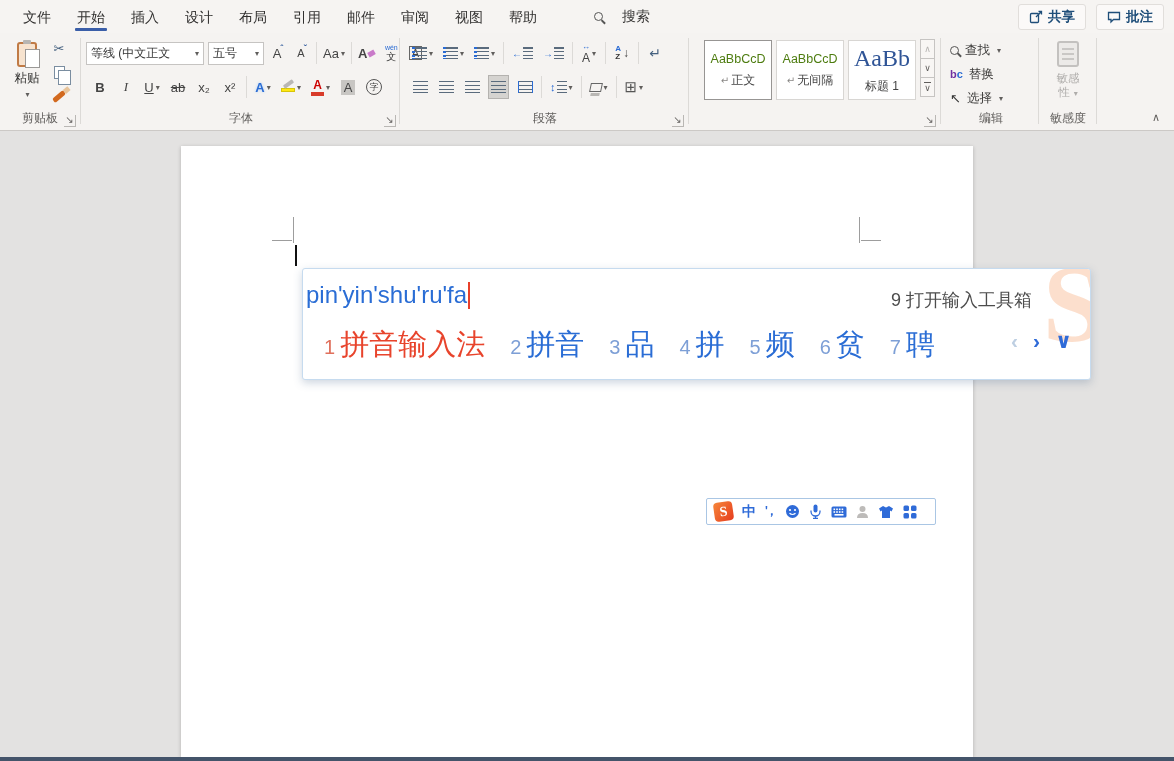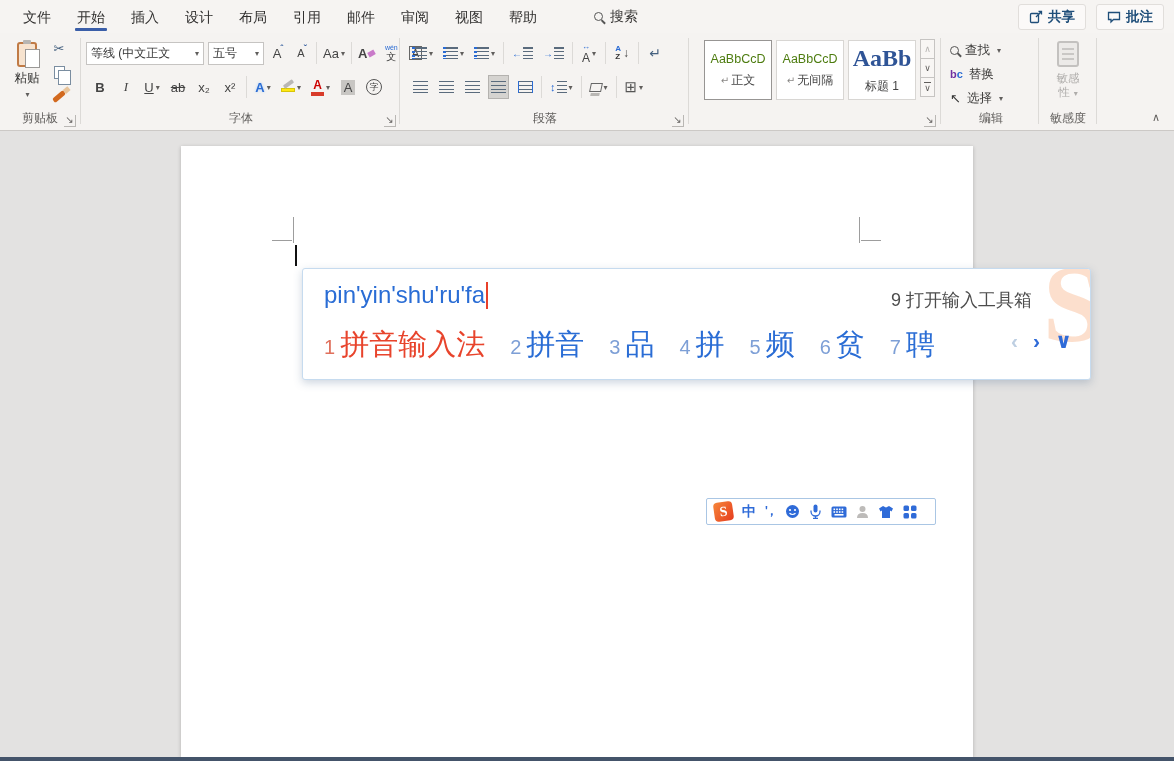--- a/index.html
+++ b/index.html
@@ -6,21 +6,21 @@
   *{box-sizing:border-box;cursor:default;user-select:none;}
   #app{position:relative;width:1174px;height:761px;overflow:hidden;
        font-family:"Liberation Sans","DejaVu Sans",sans-serif;background:#e3e2e1;color:#323130;}
 
   
   .menubar{position:absolute;left:0;top:0;width:1174px;height:33px;background:#f6f4f2;
            display:flex;align-items:center;padding-left:10px;font-size:14px;}
   .tab{padding:8px 13px 6px 13px;color:#323130;}
   .tab.active{font-weight:400;position:relative;}
   .tab.active::after{content:"";position:absolute;left:11px;right:11px;bottom:2px;height:3px;background:#3a5ea8;border-radius:1px;}
-  .searchbox{display:flex;align-items:center;gap:7px;margin-left:44px;color:#3b3a39;}
+  .searchbox{display:flex;align-items:center;gap:19px;margin-left:44px;color:#3b3a39;}
   .lens{display:inline-block;width:9px;height:9px;border:1.5px solid #555;border-radius:50%;position:relative;}
   .lens::after{content:"";position:absolute;width:5px;height:1.5px;background:#555;transform:rotate(45deg);right:-4px;bottom:-2px;}
   .topbtns{margin-left:auto;display:flex;gap:10px;margin-right:10px;}
   .topbtn{display:flex;align-items:center;gap:5px;border:1px solid #e1dedb;background:#fbf9f8;border-radius:3px;
           padding:3px 10px;color:#1f4e79;font-weight:700;font-size:13.5px;}
 
   
   .ribbon{position:absolute;left:0;top:33px;width:1174px;height:98px;background:#f5f3f1;border-bottom:1px solid #ccc9c6;}
   .gsep{position:absolute;top:5px;height:86px;width:1px;background:#dcdad7;}
   .group{position:absolute;top:0;height:97px;}
@@ -75,21 +75,21 @@
   .sorticon .sa{color:#2b6cd4;} .sorticon .sz{color:#333;}
   .sortarrow{font-size:12px;color:#444;margin-left:1px;}
   .bucket{width:12px;height:9px;background:#f5f3f1;border:1.5px solid #666;transform:skewX(-12deg);position:relative;}
   .bucket::after{content:"";position:absolute;left:1px;bottom:-5px;width:9px;height:3px;background:#b9b7b4;}
 
   
   .stylecard{position:absolute;top:7px;width:68px;height:60px;background:#fff;border:1px solid #d8d6d3;
              display:flex;flex-direction:column;align-items:center;justify-content:center;gap:6px;overflow:hidden;}
   .stylecard.sel{border:1.5px solid #979593;}
   .sc-prev{font-size:12.5px;color:#4d7c0f;white-space:nowrap;}
-  .sc-prev.h1{font-size:24px;font-weight:700;color:#2f5496;font-family:"Liberation Serif","DejaVu Serif",serif;}
+  .sc-prev.h1{font-size:24px;font-weight:400;color:#2f5496;font-family:"Liberation Serif","DejaVu Serif",serif;}
   .sc-name{font-size:12px;color:#444;white-space:nowrap;text-align:center;}
   .sc-name .pm{color:#8a8886;font-size:10px;margin-right:2px;}
   .galbtns{position:absolute;left:228px;top:7px;width:15px;display:flex;flex-direction:column;}
   .galbtn{height:20px;border:1px solid #c6c4c2;background:#f8f6f4;font-size:9px;color:#605e5c;
           display:flex;align-items:center;justify-content:center;margin-top:-1px;line-height:1;flex-direction:column;}
   .galbtn .bar{width:7px;height:1px;background:#605e5c;margin-bottom:1px;}
   .galbtn.dis{color:#b5b3b1;}
 
   
   .edrow{position:absolute;left:6px;display:flex;align-items:center;gap:6px;font-size:12.5px;color:#3b3a39;height:22px;}
@@ -107,21 +107,21 @@
   .docarea{position:absolute;left:0;top:131px;width:1174px;height:626px;background:#e3e2e1;}
   .page{position:absolute;left:181px;top:15px;width:792px;height:611px;background:#fff;box-shadow:0 1px 4px rgba(0,0,0,.22);}
   .cmark{position:absolute;background:#9d9d9d;}
   .caret-doc{position:absolute;left:295px;top:114px;width:1.5px;height:21px;background:#111;}
 
   
   .imewin{position:absolute;left:302px;top:137px;width:789px;height:112px;background:#fff;border:1px solid #c6dbef;
           border-radius:3px;box-shadow:0 3px 8px rgba(60,90,130,.25);overflow:hidden;z-index:50;}
   .imeS{position:absolute;right:-14px;top:-28px;font-size:110px;font-weight:700;color:rgba(245,150,90,.30);
         font-family:"Liberation Serif","DejaVu Serif",serif;z-index:0;}
-  .comp{position:absolute;left:21px;top:12px;font-size:24px;color:#2a6dd5;z-index:2;display:flex;align-items:center;}
+  .comp{position:absolute;left:3px;top:12px;font-size:24px;color:#2a6dd5;z-index:2;display:flex;align-items:center;}
   .comp .ic{width:2px;height:27px;background:#e8402a;margin-left:1px;}
   .imehint{position:absolute;right:58px;top:19px;font-size:18px;color:#4c4c4c;z-index:2;}
   .candrow{position:absolute;left:21px;top:56px;right:100px;display:flex;align-items:baseline;gap:25px;z-index:2;}
   .cand{display:flex;align-items:baseline;}
   .cand .n{font-size:20px;color:#7d9fd6;margin-right:5px;}
   .cand .t{font-size:29px;color:#2a6dd5;}
   .cand.first .n{color:#e0705c;}
   .cand.first .t{color:#e8442c;}
   .imearrows{position:absolute;right:18px;top:60px;display:flex;align-items:center;gap:15px;z-index:2;
              font-size:21px;font-weight:700;}

